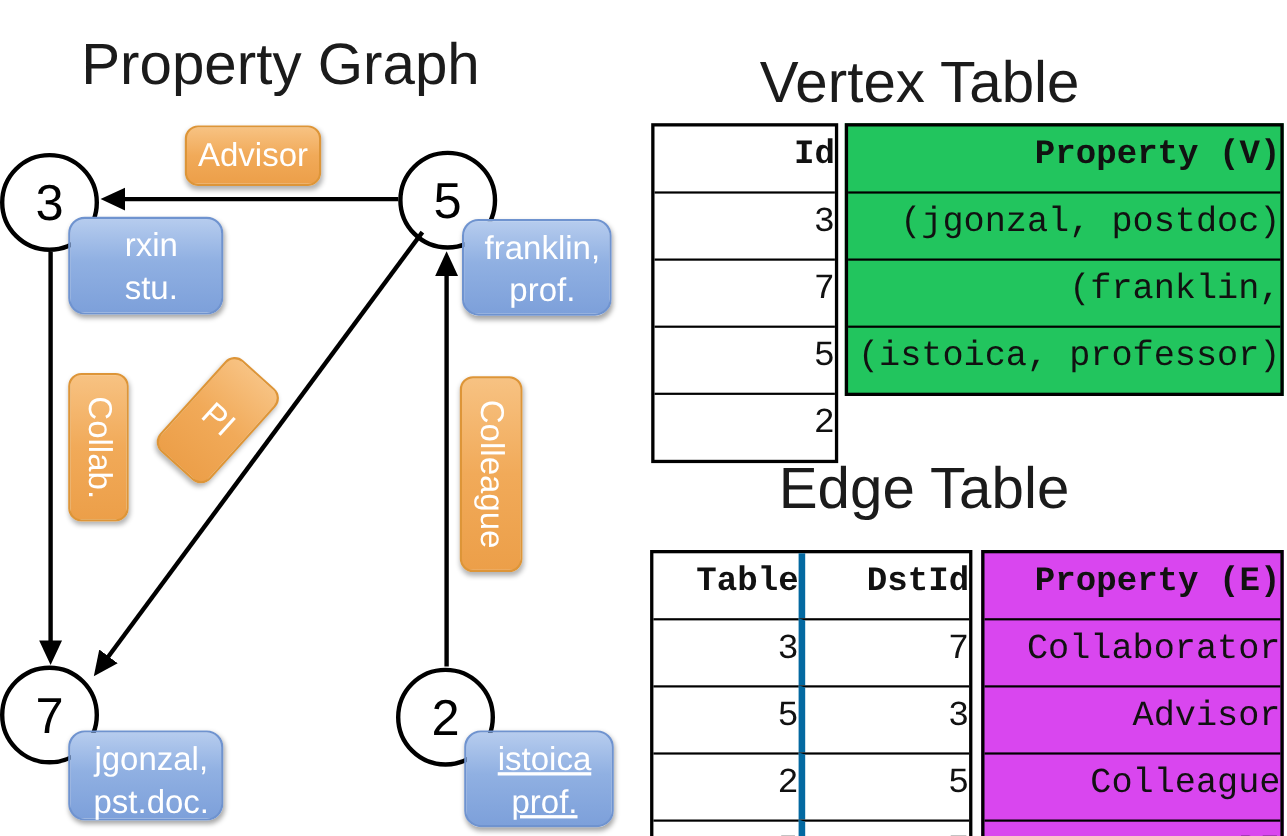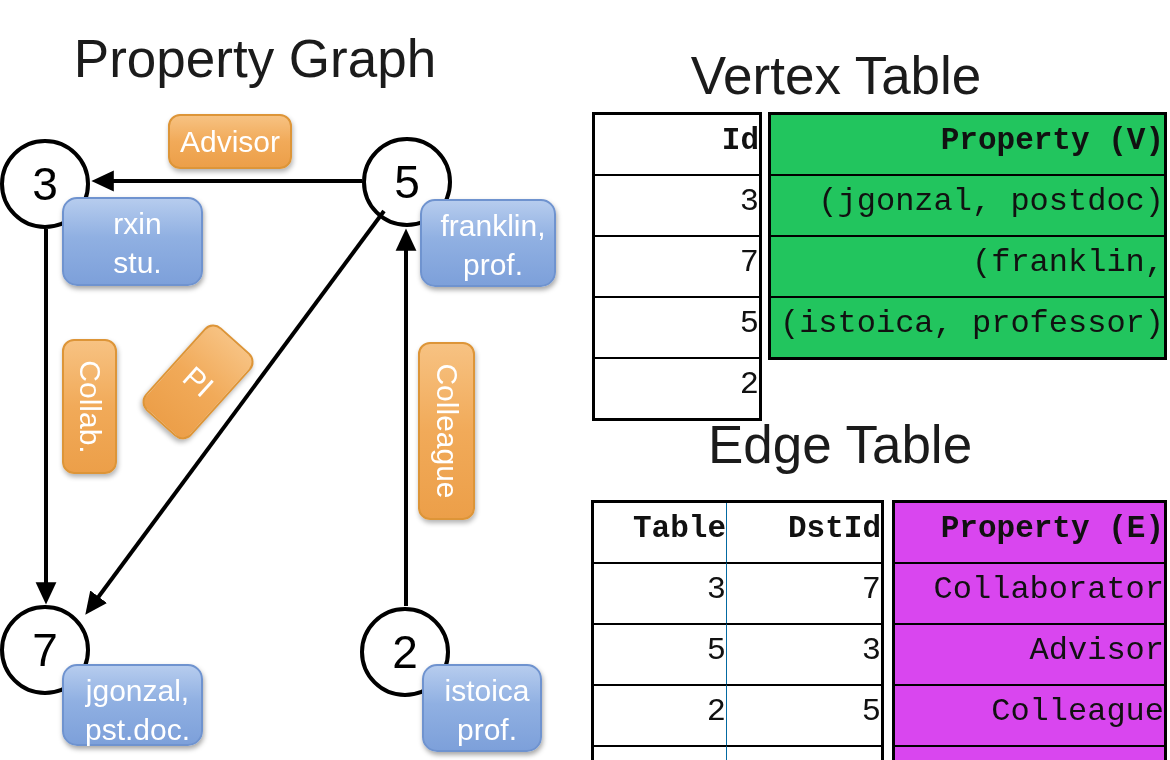--- a/index.html
+++ b/index.html
@@ -39,21 +39,21 @@
   .subtable { position:absolute; border:3px solid #000; background:#fff; }
   .subtable .cell {
     height:59px; line-height:51px; text-align:right; overflow:hidden;
     font-size:32px; color:#111; border-top:2px solid #000; background:transparent;font-family:Liberation Mono, monospace;
   }
   .subtable .cell.r0 { border-top:none; }
   .subtable .cell.hdr { font-weight:bold; font-size:31px; }
   .subtable.shade-blue { background:#22c55e; }
   .subtable.shade-tan  { background:#d946ef; }
   .grid2 { display:grid; grid-template-columns:132px 155px; }
-  .grid2 .cell.c1 { border-left:1px solid #0369a1; }
+  .grid2 .cell.c1 { border-left:6px solid #0369a1; }
 </style>
 </head>
 <body>
 
 <div id="canvas">
 
   <div class="big-title" style="left:0px; top:16px; width:510px;">Property Graph</div>
   <div class="big-title" style="left:585px; top:33px; width:502px;">Vertex Table</div>
   <div class="big-title" style="left:690px; top:402px; width:300px;">Edge Table</div>
 
@@ -87,21 +87,21 @@
     <div>stu.</div>
   </div>
   <div class="node-box" style="left:420px; top:187px; width:136px; height:88px;">
     <div>franklin,</div>
     <div>prof.</div>
   </div>
   <div class="node-box" style="left:62px; top:652px; width:141px; height:82px;">
     <div>jgonzal,</div>
     <div>pst.doc.</div>
   </div>
-  <div class="node-box" style="left:422px; top:652px; width:120px; height:88px;">
+  <div class="node-box" style="left:422px; top:652px; width:136px; height:88px;text-decoration:underline;">
     <div>istoica</div>
     <div>prof.</div>
   </div>
 
   <div class="edge-box" style="left:168px; top:102px; width:124px; height:55px;">
     <span>Advisor</span>
   </div>
   <div class="edge-box rot" style="left:62px; top:327px; width:55px; height:135px;">
     <span>Collab.</span>
   </div>

